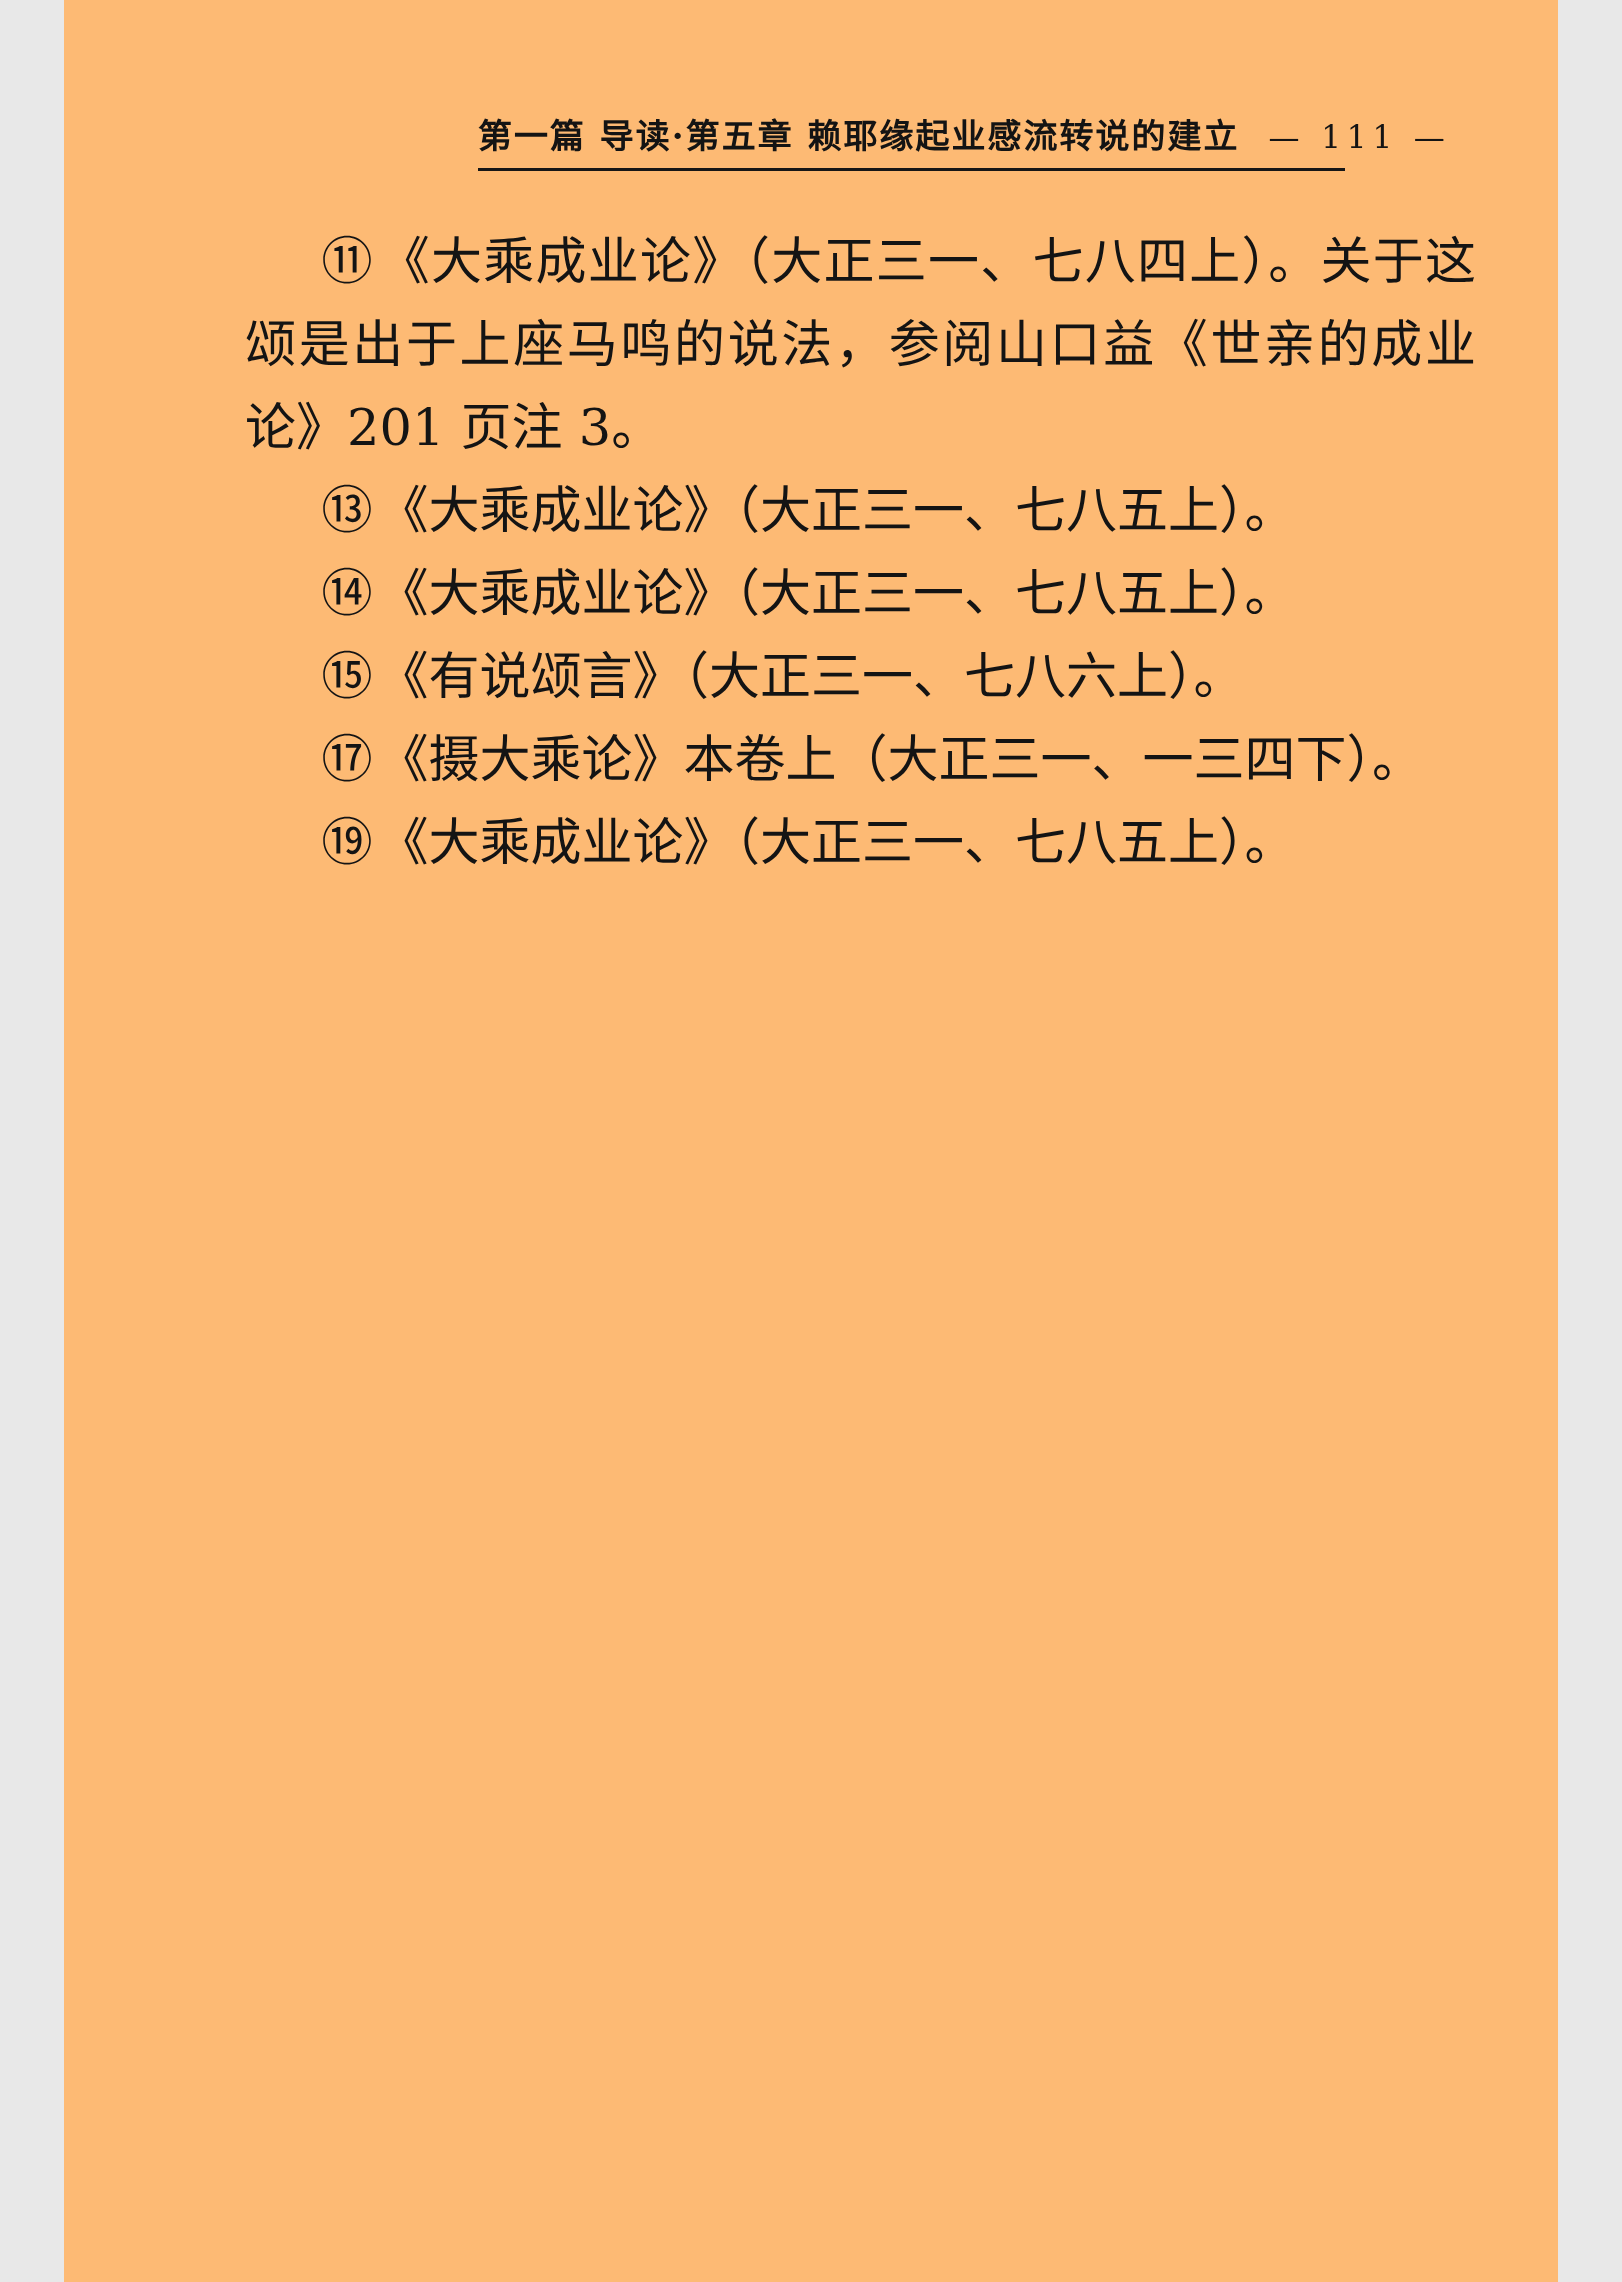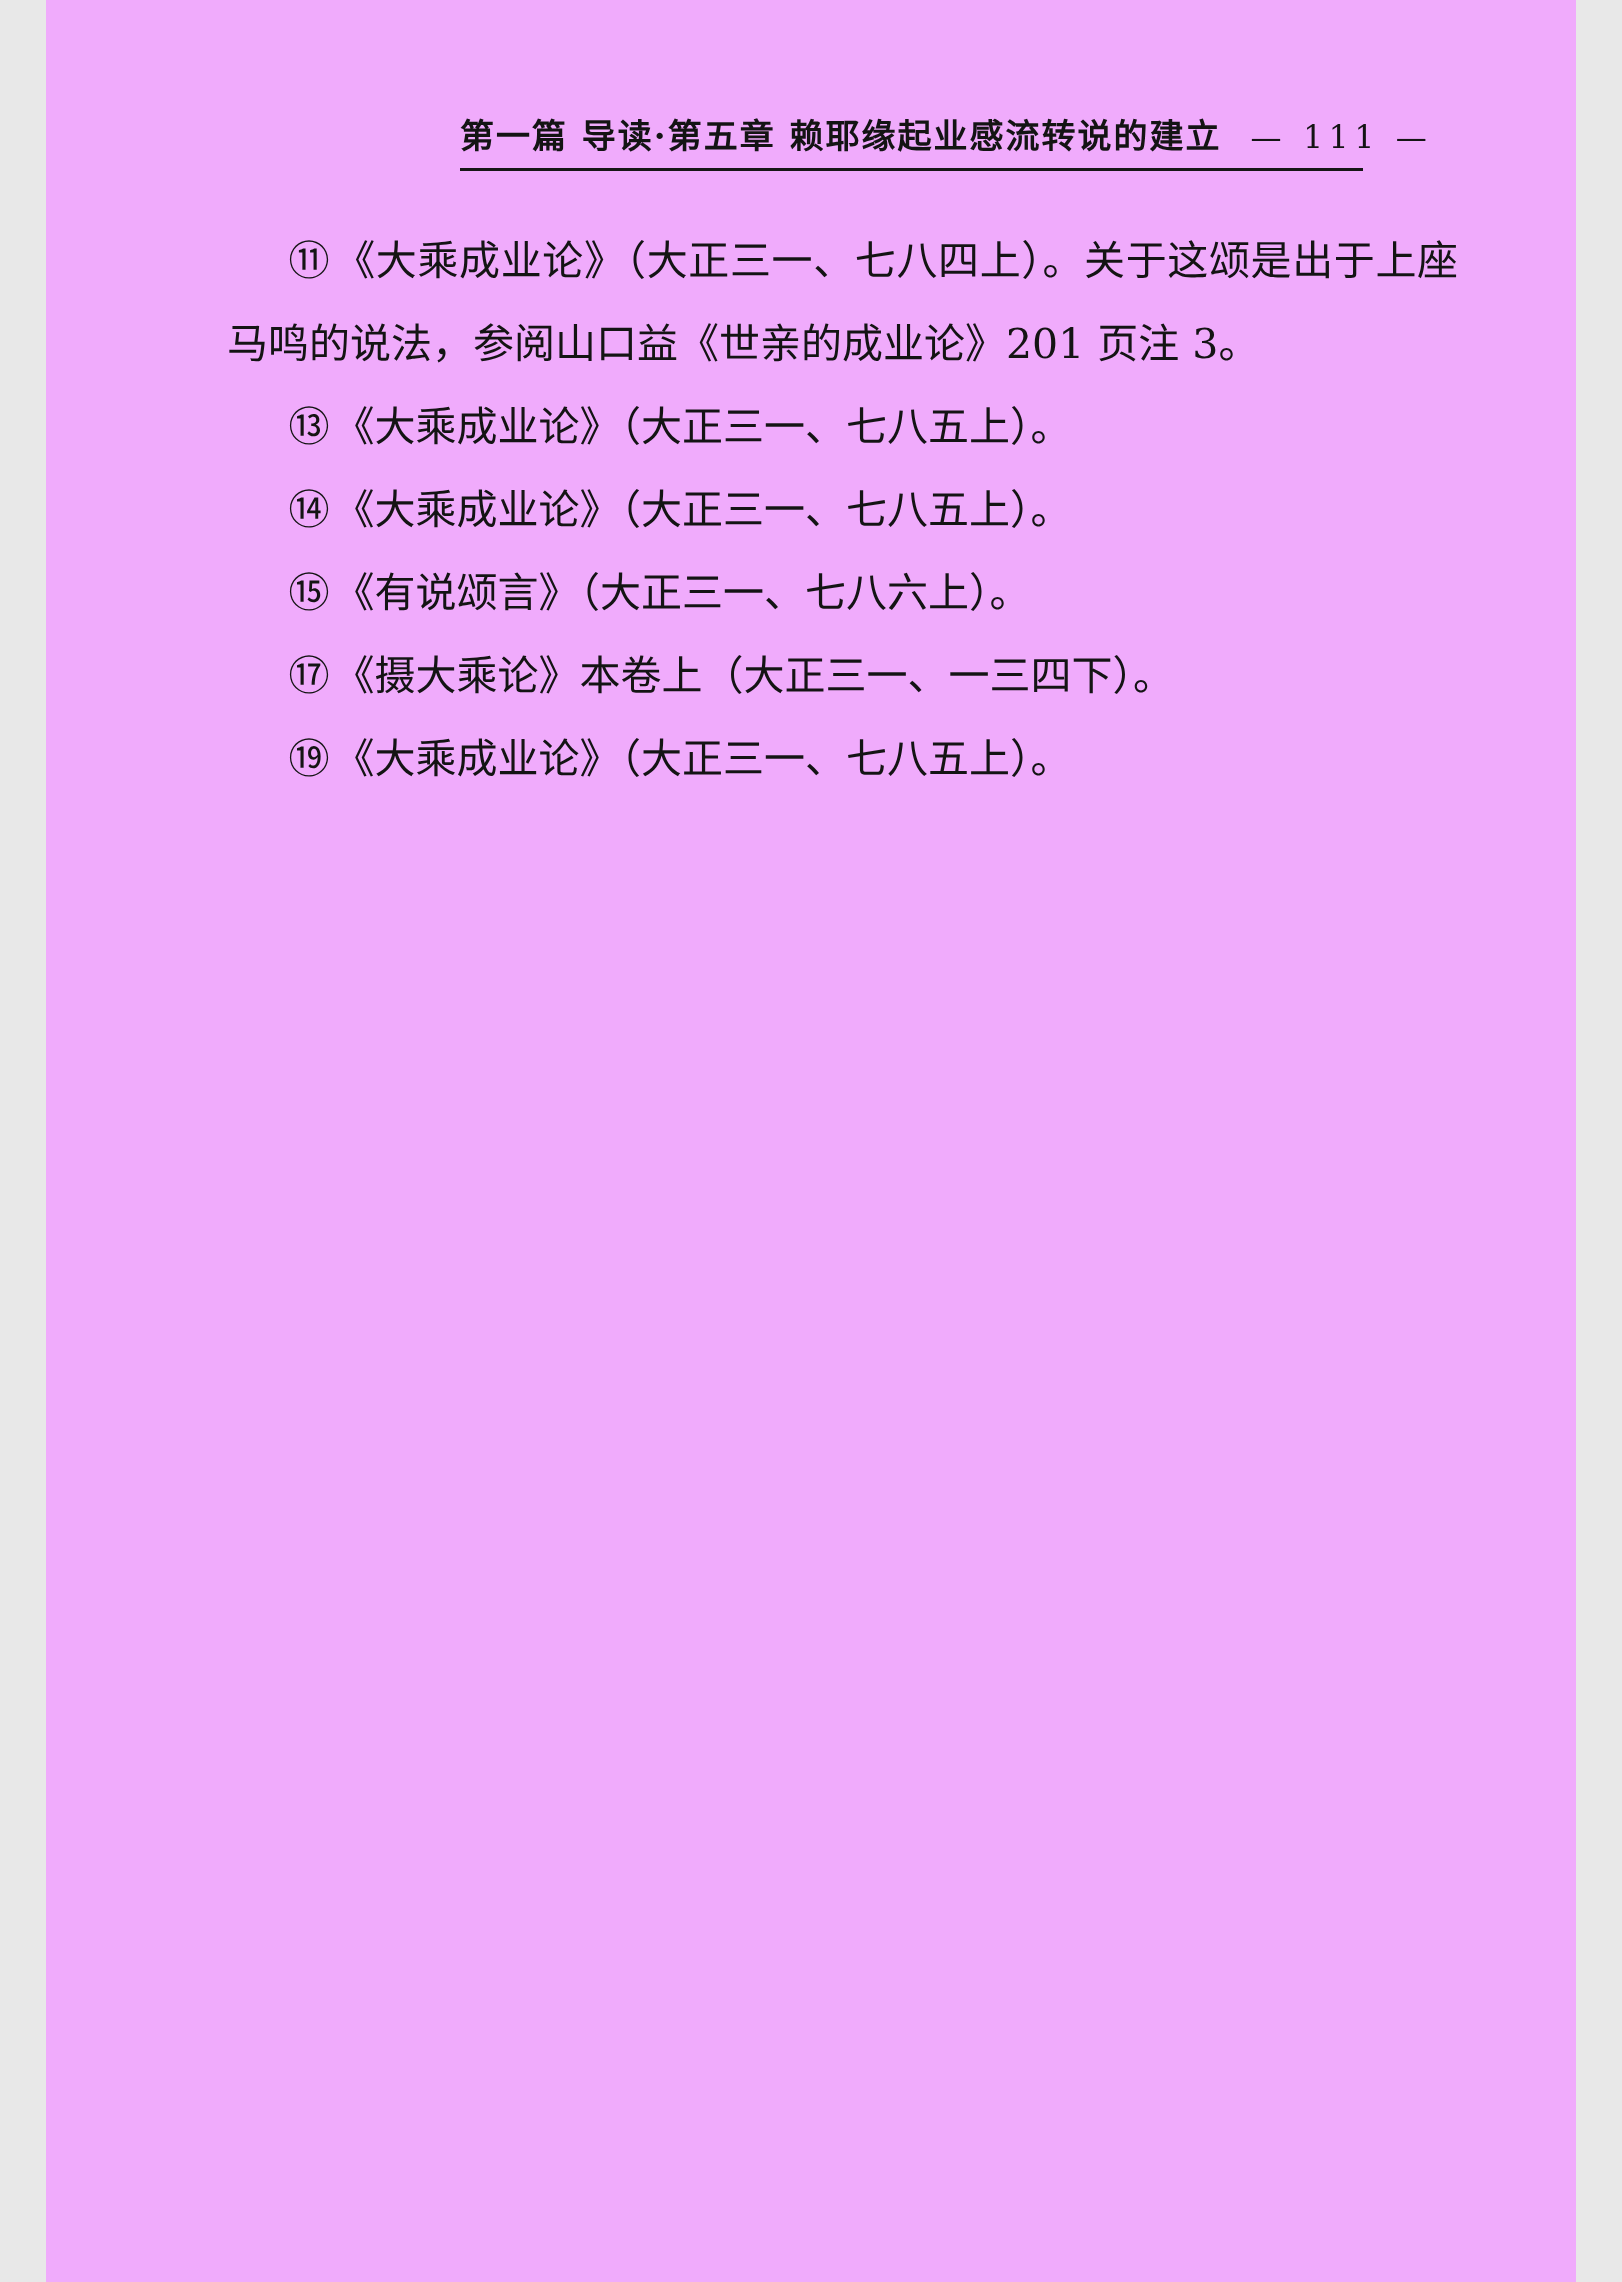--- a/index.html
+++ b/index.html
@@ -5,25 +5,24 @@
   html, body {
     margin: 0;
     padding: 0;
     background: #e8e8e8;
   }
   .page {
     position: relative;
     width: 1494px;
     height: 2282px;
     margin: 0 auto;
-    background: #f0abfc;
+    background: #fdba74;
     color: #141414;
     font-family: "DejaVu Serif", serif;
     overflow: hidden;
-    padding-left: 36px;
   }
   .header {
     position: absolute;
     top: 109px;
     left: 414px;
     right: 213px;
     display: flex;
     align-items: baseline;
     justify-content: space-between;
     border-bottom: 3.9px solid #161616;
@@ -39,21 +38,21 @@
     font-size: 31px;
     font-weight: normal;
     letter-spacing: 5.9px;
     margin-left: 29px;
   }
   .content {
     position: absolute;
     top: 220px;
     left: 181px;
     width: 1231px;
-    font-size: 41px;
+    font-size: 51px;
     line-height: 83px;
     text-align: justify;
     text-justify: inter-ideograph;
   }
   .note {
     margin: 0;
     padding: 0;
     text-indent: 1.5em;
   }
   .note-marker {

